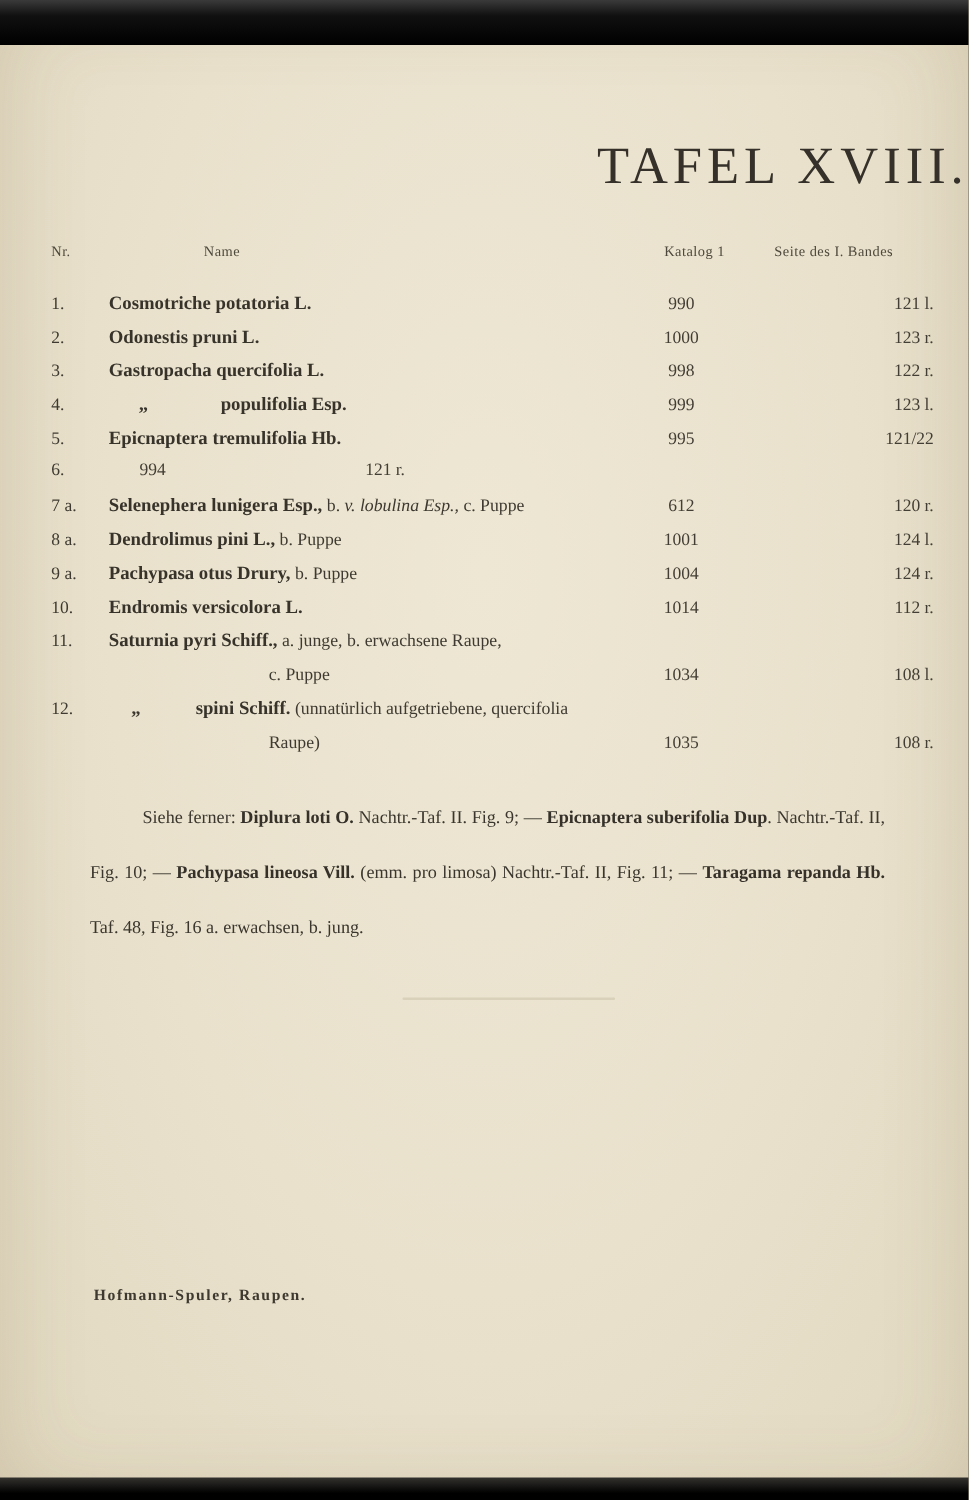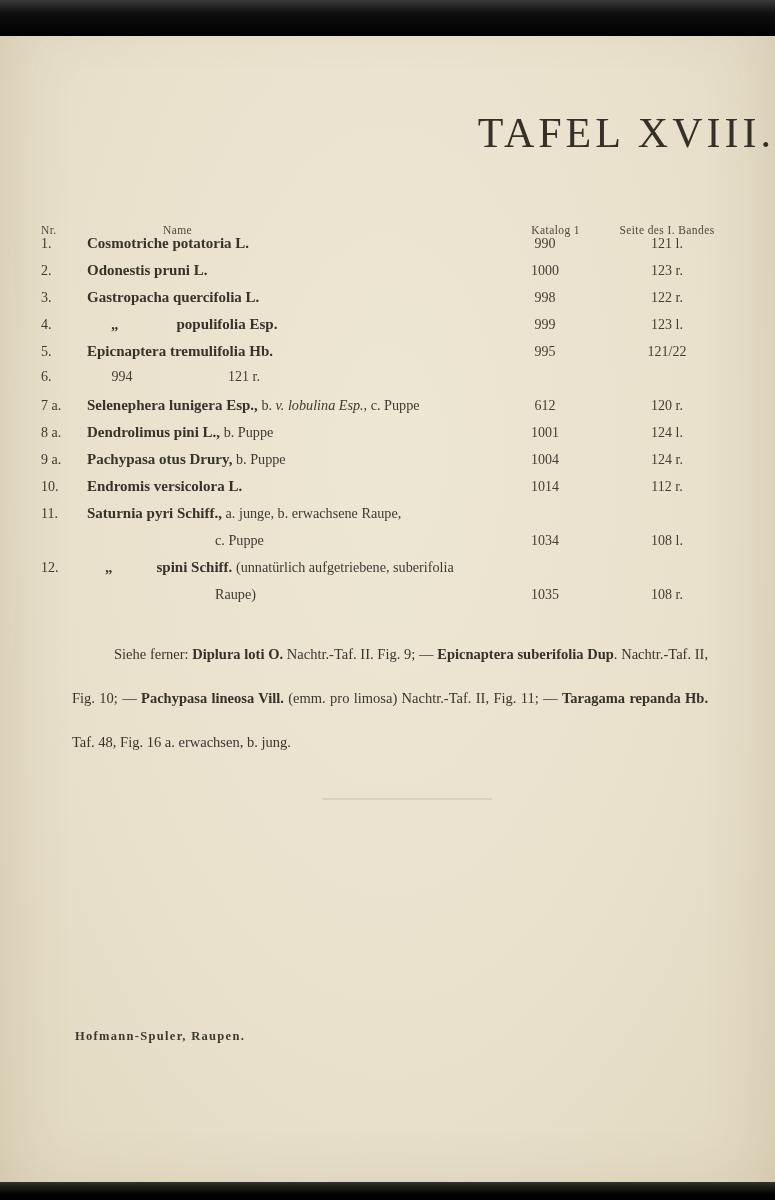--- a/index.html
+++ b/index.html
@@ -9,33 +9,33 @@
     box-shadow:inset 0 0 70px rgba(115,95,55,.18);
     font-family:"Liberation Serif", serif;color:#3a362e;
   }
   .bar-top{position:absolute;top:0;left:0;right:0;height:36px;
     background:linear-gradient(#3a3a3a 0%,#101010 35%,#000 100%);}
   .bar-bottom{position:absolute;bottom:0;left:0;right:0;height:18px;
     background:linear-gradient(#33322e 0%,#000 70%);}
   .title{position:absolute;top:112px;left:0;width:100%;margin:0;text-align:right;
     font-size:42px;font-weight:400;letter-spacing:4px;line-height:1;color:#35312a;}
   
-  .thead{position:absolute;top:224px;left:0;width:674px;height:18px;
+  .thead{position:absolute;top:196px;left:0;width:674px;height:18px;
     font-size:11.5px;color:#4d483c;letter-spacing:.4px;}
   .h-nr{position:absolute;left:41px;}
   .h-name{position:absolute;left:163px;}
   .h-kat{position:absolute;left:510px;width:70px;text-align:right;}
   .h-seite{position:absolute;left:587px;width:160px;text-align:center;}
   
   .tbody{position:absolute;top:234px;left:0;width:775px;}
   .row{display:flex;align-items:baseline;height:27px;}
   .c-nr{flex:none;width:46px;padding-left:41px;font-size:14px;color:#3e3a31;}
   .c-name{flex:none;width:423px;white-space:nowrap;overflow:visible;}
   .c-kat{flex:none;width:70px;text-align:center;font-size:14px;color:#433e35;}
-  .c-seite{flex:none;width:160px;margin-left:7px;text-align:center;font-size:14px;color:#433e35;}
+  .c-seite{flex:none;width:160px;margin-left:7px;text-align:right;font-size:14px;color:#433e35;}
   .bold{font-weight:700;font-size:15px;color:#37332b;}
   .reg{font-size:14.2px;color:#3e3a31;}
   .ital{font-style:italic;font-size:14.2px;color:#3e3a31;}
   .ditto{font-size:15px;font-weight:700;}
   .ditto:empty{display:none;}
   .cont{display:inline-block;padding-left:128px;font-size:14.2px;color:#3e3a31;}
   .cont:empty{display:none;}
   .row.d4 .ditto{margin-left:24px;margin-right:58px;}
   .row.d6 .ditto{margin-left:24px;margin-right:33px;}
   .row.d12 .ditto{margin-left:18px;margin-right:44px;}
@@ -145,21 +145,21 @@
 
     <div class="row">
       <span class="c-nr"></span>
       <span class="c-name"><span class="cont">c. Puppe</span><span class="bold"></span><span class="reg"></span><span class="ital"></span><span class="reg"></span></span>
       <span class="c-kat">1034</span>
       <span class="c-seite">108 l.</span>
     </div>
 
     <div class="row d12">
       <span class="c-nr">12.</span>
-      <span class="c-name"><span class="ditto">„</span><span class="bold">spini Schiff.</span><span class="reg"></span><span class="ital"></span><span class="reg"> (unnatürlich aufgetriebene, suberifolia</span></span>
+      <span class="c-name"><span class="ditto">„</span><span class="bold">spini Schiff.</span><span class="reg"></span><span class="ital"></span><span class="reg"> (unnatürlich aufgetriebene, quercifolia</span></span>
       <span class="c-kat"></span>
       <span class="c-seite"></span>
     </div>
 
     <div class="row">
       <span class="c-nr"></span>
       <span class="c-name"><span class="cont">Raupe)</span><span class="bold"></span><span class="reg"></span><span class="ital"></span><span class="reg"></span></span>
       <span class="c-kat">1035</span>
       <span class="c-seite">108 r.</span>
     </div>

